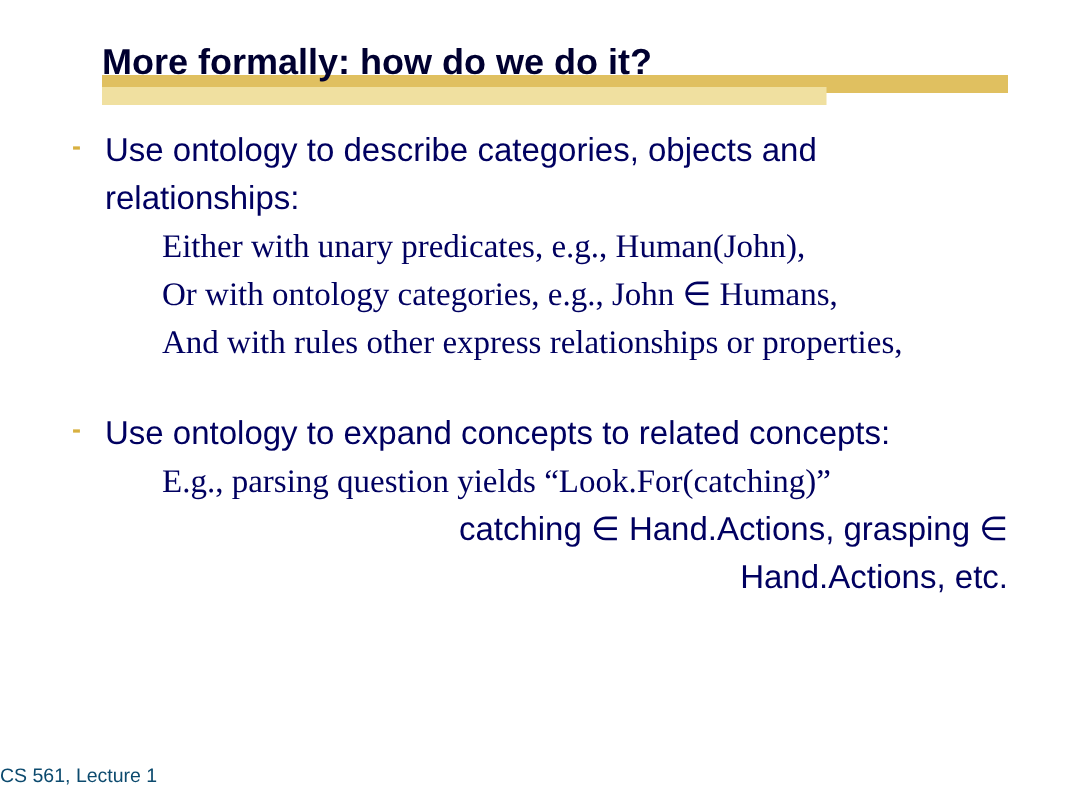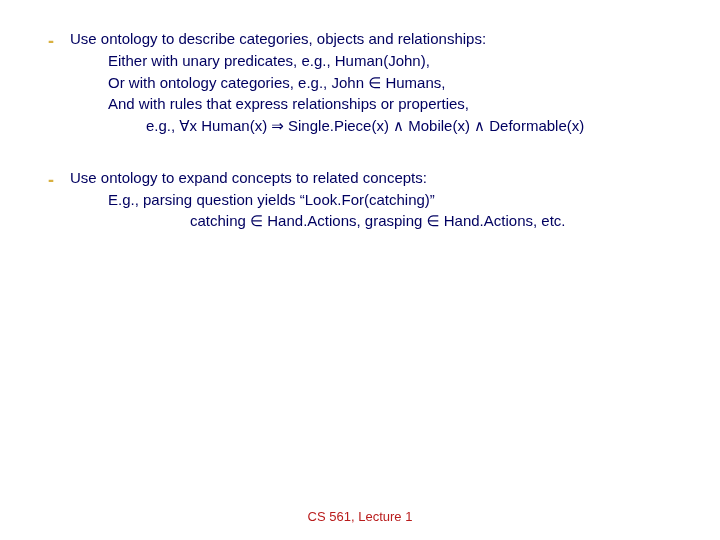--- a/index.html
+++ b/index.html
@@ -50,69 +50,74 @@
   }
   .bullets {
     list-style: none;
     padding: 0;
     margin: 0;
   }
   .bullets > li {
     position: relative;
     padding-left: 22px;
     margin-bottom: 30px;
-    font-size: 15px;
+    font-size: 22px;
     line-height: 1.45;
     color: #000060;
   }
   .bullets > li::before {
     content: "-";
     position: absolute;
     left: 0;
     top: 0;
     color: #d8b040;
     font-weight: bold;
     font-size: 18px;
   }
   .sub {
     display: block;
     padding-left: 38px;
+    font-family: Liberation Serif, serif;
   }
   .sub2 {
     display: block;
     padding-left: 76px;
   }
   .sub3 {
     display: block;
     padding-left: 120px;
+    text-align: right;
   }
   .footer {
     position: absolute;
     bottom: 16px;
     left: 0;
     width: 100%;
-    text-align: center;
     font-size: 13px;
-    color: #b91c1c;
+    color: #0c4a6e;
   }
 </style>
 </head>
 <body>
 
 <div class="slide">
 
+  <div class="title-wrap">
+    <div class="underline uline1"></div>
+    <div class="underline uline2"></div>
+    <div class="title">More formally: how do we do it?</div>
+  </div>
 
   <ul class="bullets">
 
     <li>
       <span>Use ontology to describe categories, objects and relationships:</span>
       <span class="sub">Either with unary predicates, e.g., Human(John),</span>
       <span class="sub">Or with ontology categories, e.g., John ∈ Humans,</span>
-      <span class="sub">And with rules that express relationships or properties,</span>
-      <span class="sub2">e.g., ∀x Human(x) ⇒ Single.Piece(x) ∧ Mobile(x) ∧ Deformable(x)</span>
+      <span class="sub">And with rules other express relationships or properties,</span>
     </li>
 
     <li>
       <span>Use ontology to expand concepts to related concepts:</span>
       <span class="sub">E.g., parsing question yields “Look.For(catching)”</span>
       <span class="sub3">catching ∈ Hand.Actions, grasping ∈ Hand.Actions, etc.</span>
     </li>
 
   </ul>
 

